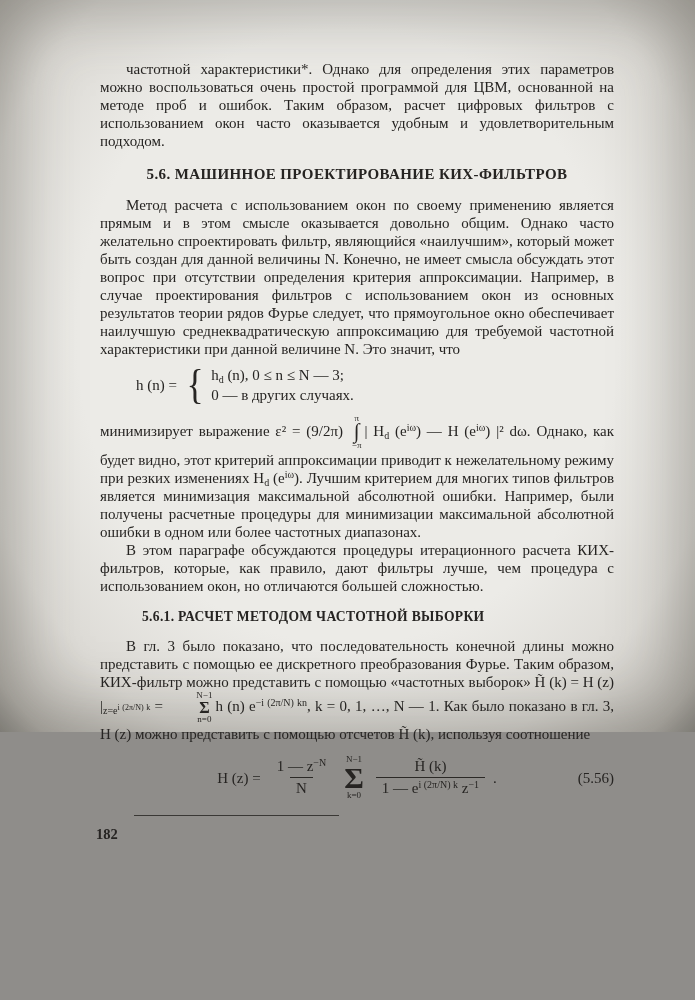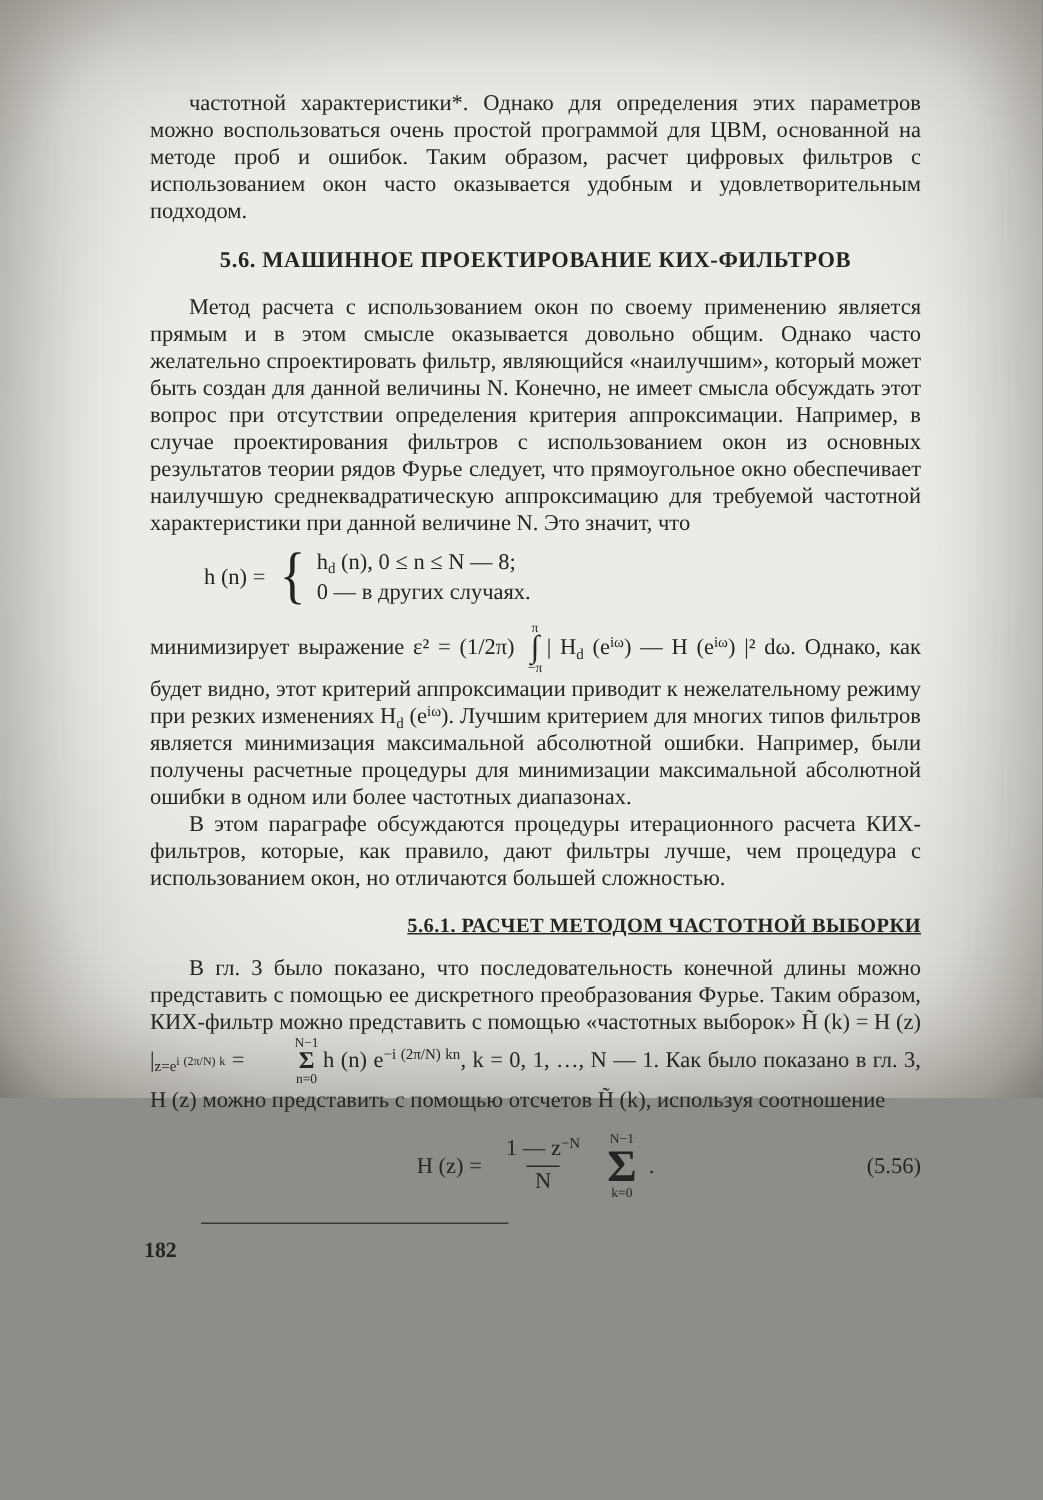--- a/index.html
+++ b/index.html
@@ -28,21 +28,21 @@
   p.no-indent { text-indent: 0; }
   h2.heading {
     font-size: 15px; font-weight: bold;
     text-align: center; letter-spacing: 0.4px;
     margin: 15px 0 13px 0;
   }
   h3.subheading {
     font-size: 13.6px; font-weight: bold;
     letter-spacing: 0.3px;
     margin: 13px 0 11px 42px;
-    text-align: right; text-indent: 0; text-decoration: underline;
+    text-align: left; text-indent: 0;
   }
   sup, sub { font-size: 10px; line-height: 0; position: relative; vertical-align: baseline; }
   sup { top: -5px; }
   sub { top: 3px; }
   .cond sup { font-size: 8px; top: -4px; }
   
   .cases-formula {
     display: flex; align-items: center;
     margin: 7px 0 9px 36px;
     text-align: left;
@@ -103,26 +103,26 @@
     <p class="para">частотной характеристики*. Однако для определения этих параметров можно воспользоваться очень простой программой для ЦВМ, основанной на методе проб и ошибок. Таким образом, расчет цифровых фильтров с использованием окон часто оказывается удобным и удовлетворительным подходом.</p>
 
     <h2 class="heading">5.6. МАШИННОЕ ПРОЕКТИРОВАНИЕ КИХ-ФИЛЬТРОВ</h2>
 
     <p class="para">Метод расчета с использованием окон по своему применению является прямым и в этом смысле оказывается довольно общим. Однако часто желательно спроектировать фильтр, являющийся «наилучшим», который может быть создан для данной величины N. Конечно, не имеет смысла обсуждать этот вопрос при отсутствии определения критерия аппроксимации. Например, в случае проектирования фильтров с использованием окон из основных результатов теории рядов Фурье следует, что прямоугольное окно обеспечивает наилучшую среднеквадратическую аппроксимацию для требуемой частотной характеристики при данной величине N. Это значит, что</p>
 
     <div class="cases-formula">
       <span class="lhs">h (n) =</span>
       <span class="brace">{</span>
       <span class="cases">
-        <span class="case-line"><span>h</span><sub>d</sub><span> (n),  0 ≤ n ≤ N — 8;</span></span>
+        <span class="case-line"><span>h</span><sub>d</sub><span> (n),  0 ≤ n ≤ N — 3;</span></span>
         <span class="case-line">0    — в других случаях.</span>
       </span>
     </div>
 
-    <p class="para no-indent"><span>минимизирует выражение ε² = (1/2π)</span>
+    <p class="para no-indent"><span>минимизирует выражение ε² = (9/2π)</span>
       <span class="ilim">
         <span class="lim-top">π</span>
         <span class="int-sym">∫</span>
         <span class="lim-bot">−π</span>
       </span><span>| H</span><sub>d</sub><span> (e</span><sup>iω</sup><span>) — H (e</span><sup>iω</sup><span>) |² dω. Однако, как будет видно, этот критерий аппроксимации приводит к нежелательному режиму при резких изменениях H</span><sub>d</sub><span> (e</span><sup>iω</sup><span>). Лучшим критерием для многих типов фильтров является минимизация максимальной абсолютной ошибки. Например, были получены расчетные процедуры для минимизации максимальной абсолютной ошибки в одном или более частотных диапазонах.</span></p>
 
     <p class="para">В этом параграфе обсуждаются процедуры итерационного расчета КИХ-фильтров, которые, как правило, дают фильтры лучше, чем процедура с использованием окон, но отличаются большей сложностью.</p>
 
     <h3 class="subheading">5.6.1. РАСЧЕТ МЕТОДОМ ЧАСТОТНОЙ ВЫБОРКИ</h3>
 
@@ -137,20 +137,24 @@
         <span class="eq-lhs">H (z) =</span>
         <span class="frac">
           <span class="num"><span>1 — z</span><sup>−N</sup></span>
           <span class="den">N</span>
         </span>
         <span class="bigsum">
           <span class="lim-top">N−1</span>
           <span class="sum-sym big">Σ</span>
           <span class="lim-bot">k=0</span>
         </span>
+        <span class="frac">
+          <span class="num">H̃ (k)</span>
+          <span class="den"><span>1 — e</span><sup>i (2π/N) k</sup><span> z</span><sup>−1</sup></span>
+        </span>
         <span class="eq-dot">.</span>
       </span>
       <span class="eq-number">(5.56)</span>
     </div>
 
     <div class="footnote">
       <div class="footnote-rule"></div>
     </div>
 
     <div class="page-number">182</div>

